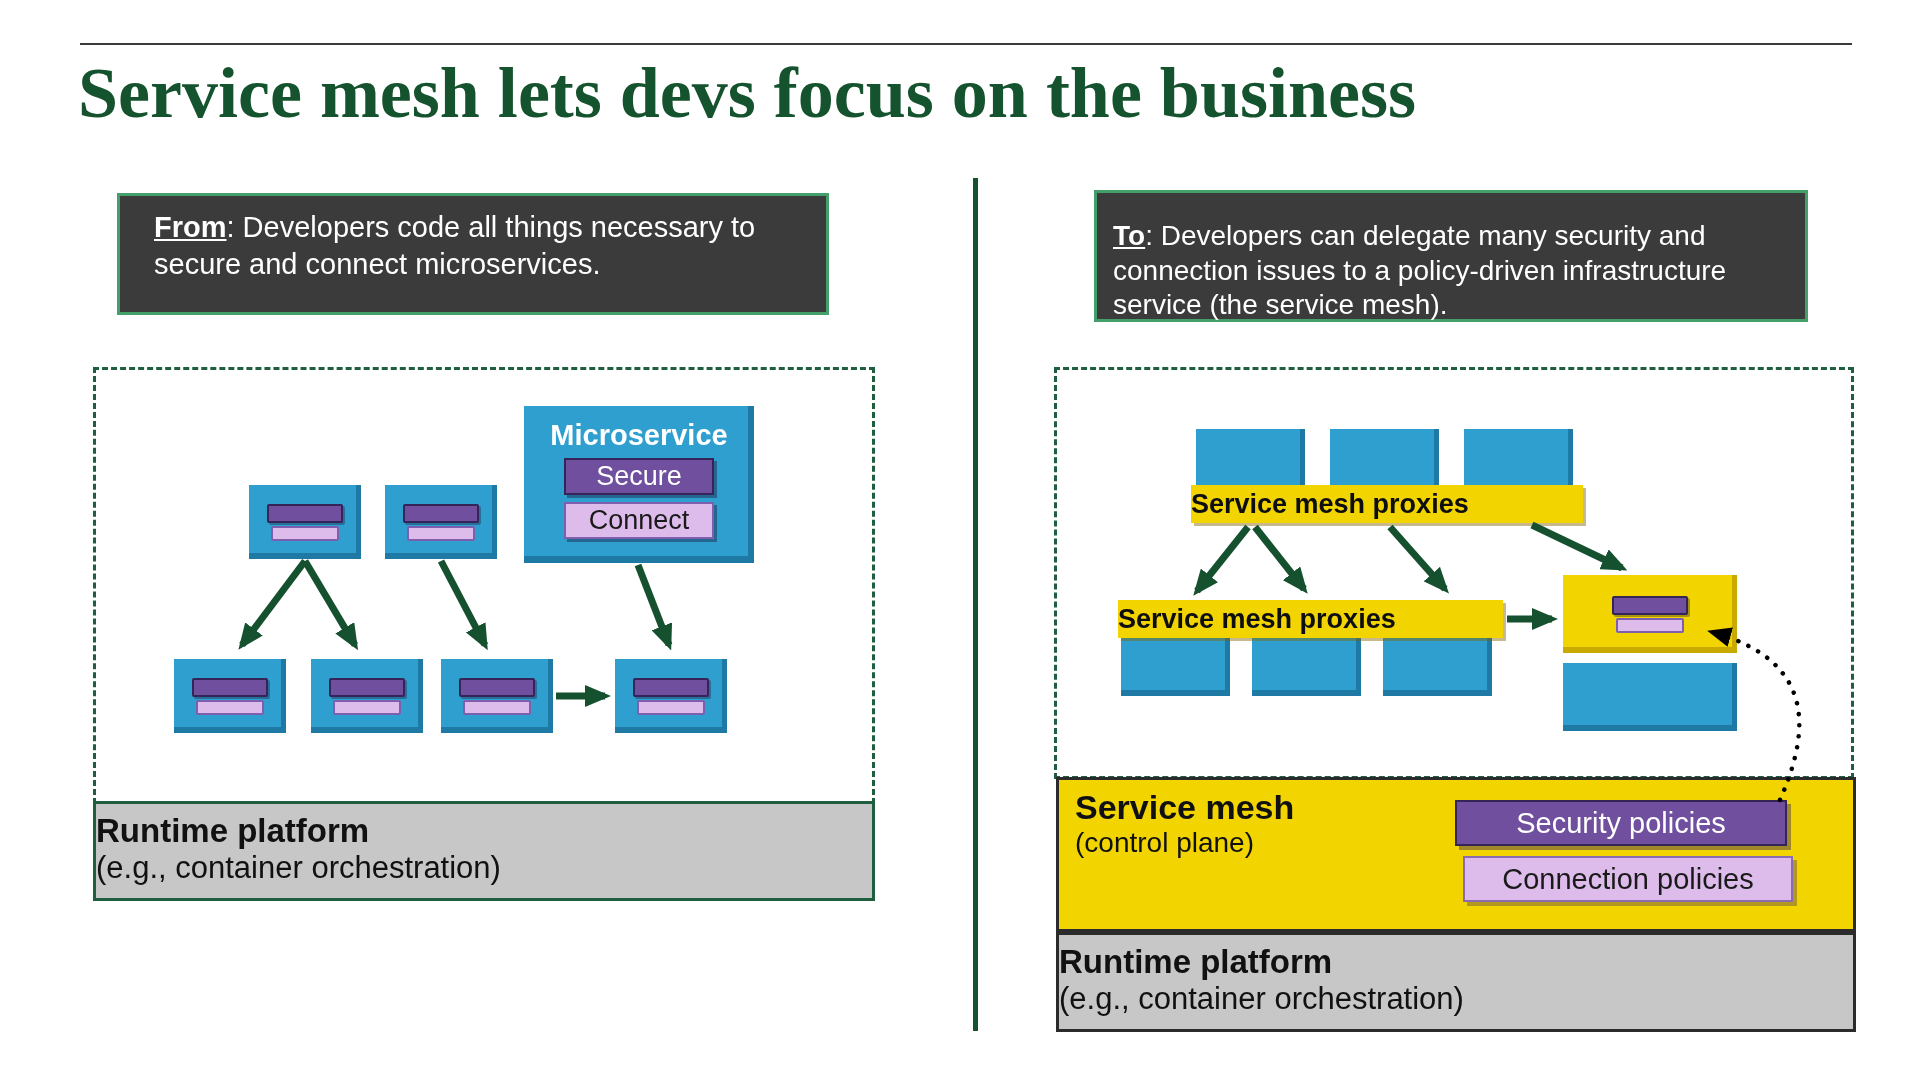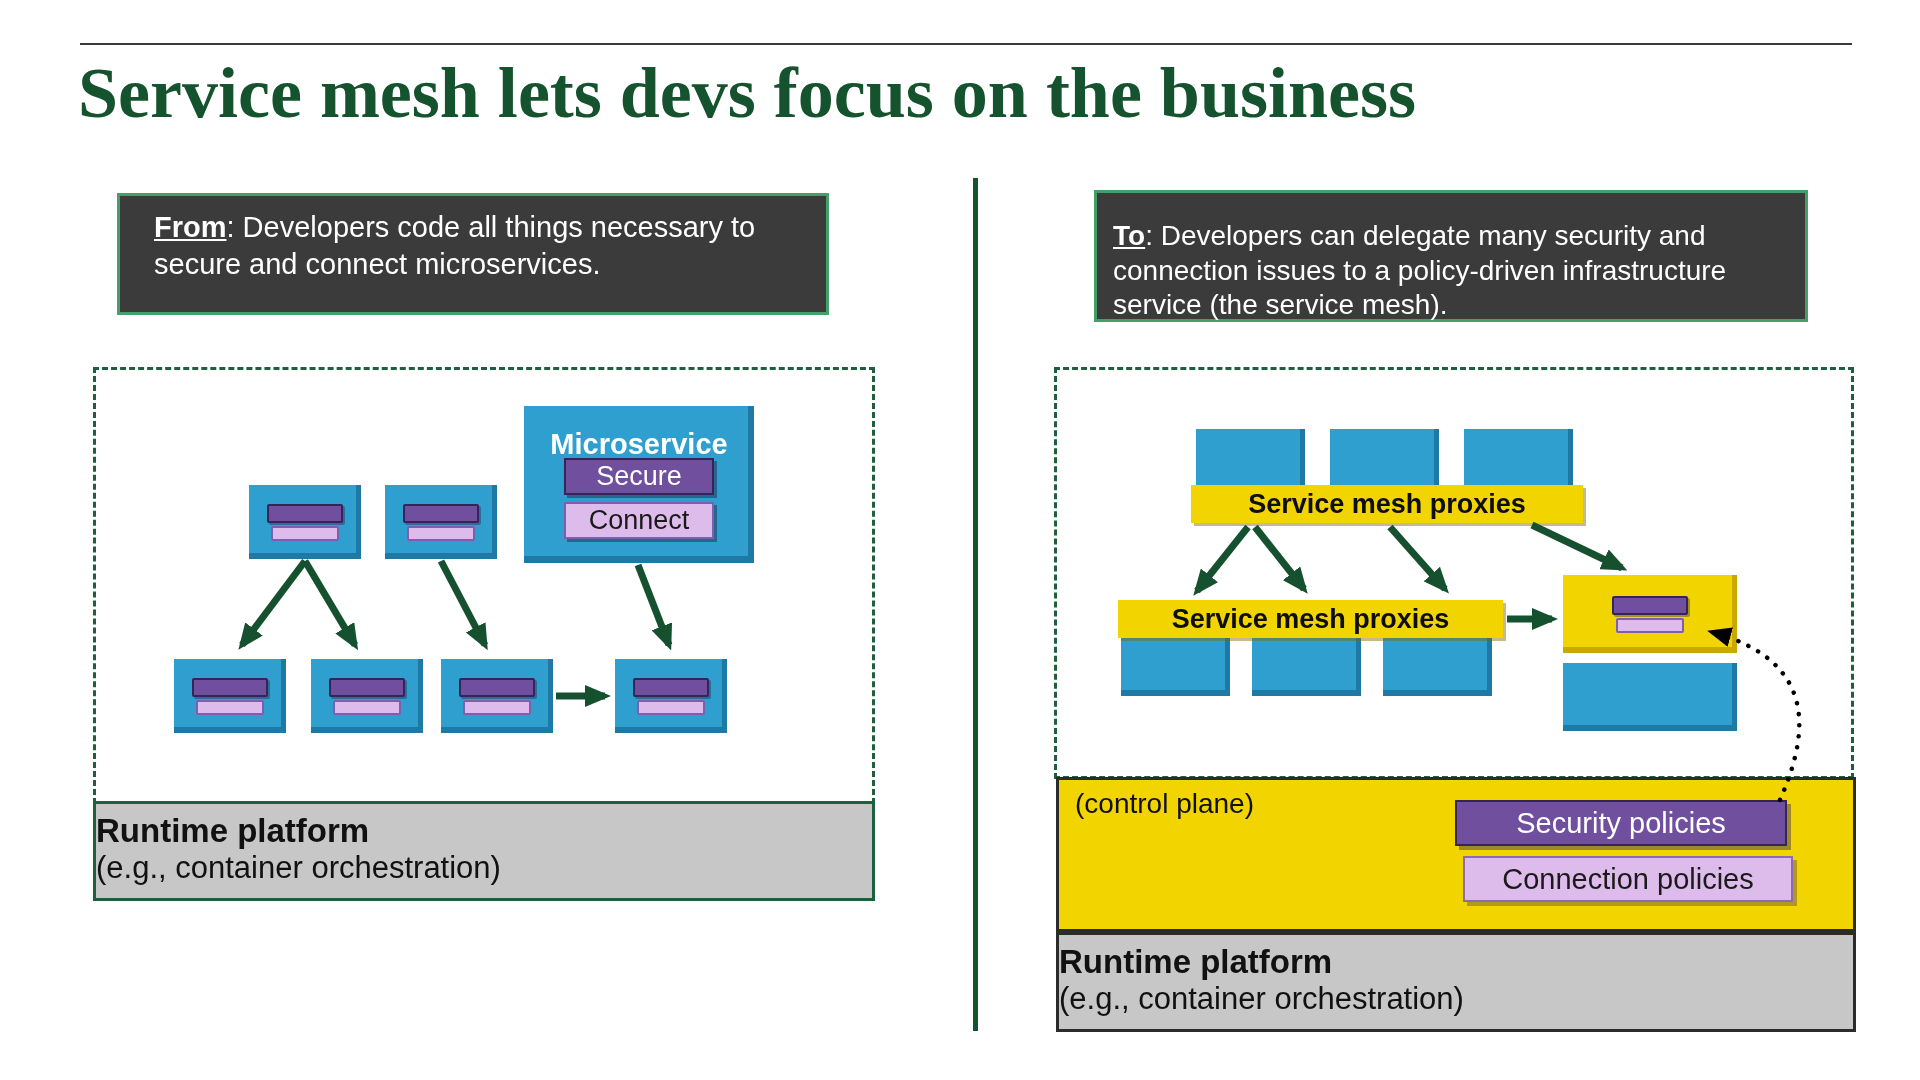--- a/index.html
+++ b/index.html
@@ -28,30 +28,30 @@
 
   .blue-box{position:absolute;background:#2f9fd0;z-index:1;
             box-shadow:inset -5px -6px 0 rgba(13,84,120,.5);
             display:flex;align-items:center;justify-content:center;flex-direction:column;}
   .chip-dark{width:72px;height:15px;background:#6f4f9e;border:2px solid #352457;border-radius:2px;
              box-shadow:2px 2px 0 rgba(30,20,50,.35);}
   .chip-light{width:64px;height:11px;background:#ddbcec;border:2px solid #7e5fae;border-radius:2px;margin-top:3px;}
 
   #microservice{position:absolute;left:524px;top:406px;width:230px;height:157px;background:#2f9fd0;
                 box-shadow:inset -6px -7px 0 rgba(13,84,120,.5);z-index:2;}
-  .ms-title{color:#fff;font-weight:bold;font-size:29px;text-align:center;margin-top:22px;}
+  .ms-title{color:#fff;font-weight:bold;font-size:29px;text-align:center;margin-top:13px;}
   .ms-bar{position:absolute;left:40px;width:150px;height:37px;text-align:center;font-size:27px;
           line-height:33px;box-sizing:border-box;}
   .ms-secure{top:52px;background:#6f4f9e;color:#fff;border:2px solid #352457;
              box-shadow:3px 3px 0 rgba(25,15,45,.4);}
   .ms-connect{top:96px;background:#ddbcec;color:#1a1a1a;border:2px solid #7e5fae;
               box-shadow:3px 3px 0 rgba(25,15,45,.4);}
 
   .proxy-bar{position:absolute;background:#f2d500;color:#0e0e0e;font-weight:bold;font-size:27px;
-             text-align:center;height:38px;line-height:38px;z-index:3;
+             text-align:left;height:38px;line-height:38px;z-index:3;
              box-shadow:3px 3px 0 rgba(130,100,0,.45);}
   #proxy-bar-1{left:1191px;top:485px;width:392px;}
   #proxy-bar-2{left:1118px;top:600px;width:385px;}
 
   #mesh-sidecar-box{position:absolute;left:1563px;top:575px;width:174px;height:78px;background:#f2d500;
                     box-shadow:inset -5px -6px 0 rgba(150,118,0,.45);z-index:2;
                     display:flex;align-items:center;justify-content:center;flex-direction:column;}
 
   #service-mesh-box{position:absolute;left:1056px;top:777px;width:800px;height:155px;background:#f2d500;
                     border:3px solid #2b2b2b;box-sizing:border-box;z-index:4;}
@@ -164,20 +164,21 @@
     </defs>
     <line x1="194" y1="160" x2="143" y2="224" stroke="#15502f" stroke-width="7" marker-end="url(#ah-green2)"></line>
     <line x1="201" y1="160" x2="250" y2="222" stroke="#15502f" stroke-width="7" marker-end="url(#ah-green2)"></line>
     <line x1="336" y1="160" x2="391" y2="222" stroke="#15502f" stroke-width="7" marker-end="url(#ah-green2)"></line>
     <line x1="478" y1="158" x2="568" y2="201" stroke="#15502f" stroke-width="7" marker-end="url(#ah-green2)"></line>
     <line x1="453" y1="252" x2="498" y2="252" stroke="#15502f" stroke-width="7" marker-end="url(#ah-green2)"></line>
   </svg>
 
   <div id="service-mesh-box">
     <div class="sm-text">
+      <div class="sm-title">Service mesh</div>
       <div class="sm-sub">(control plane)</div>
     </div>
     <div class="policy-bar" id="policy-security">Security policies</div>
     <div class="policy-bar" id="policy-connection">Connection policies</div>
   </div>
 
   <div class="platform" id="right-platform">
     <div class="p-title">Runtime platform</div>
     <div class="p-sub">(e.g., container orchestration)</div>
   </div>

